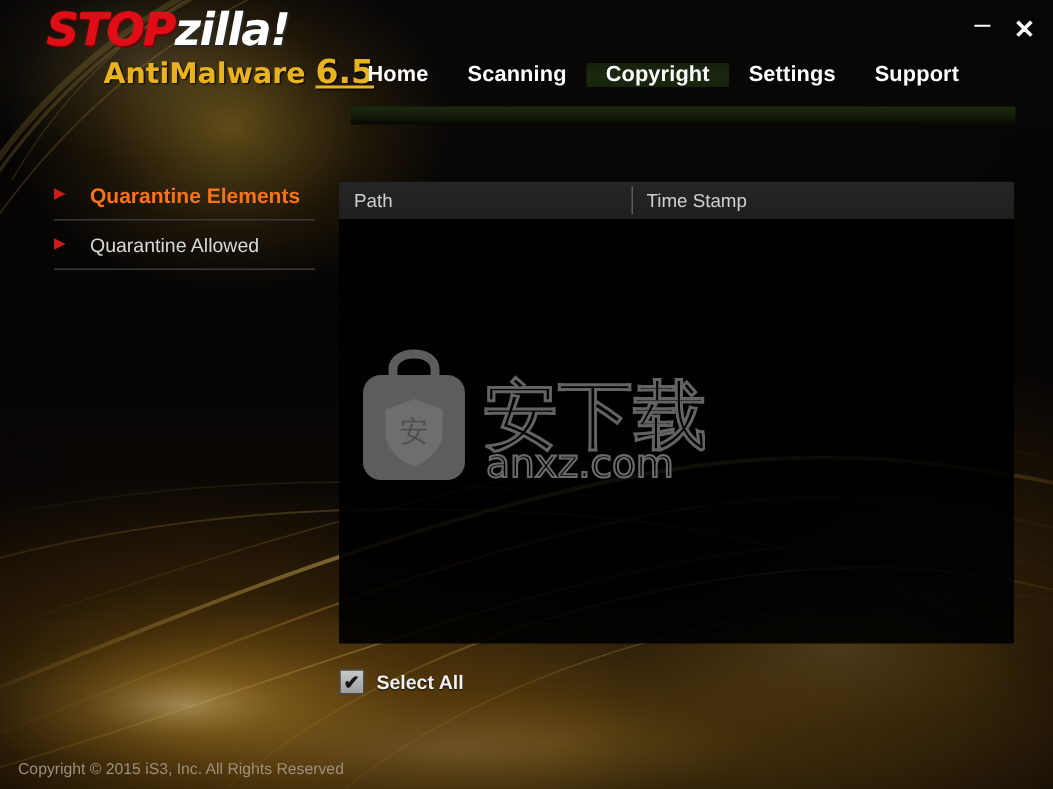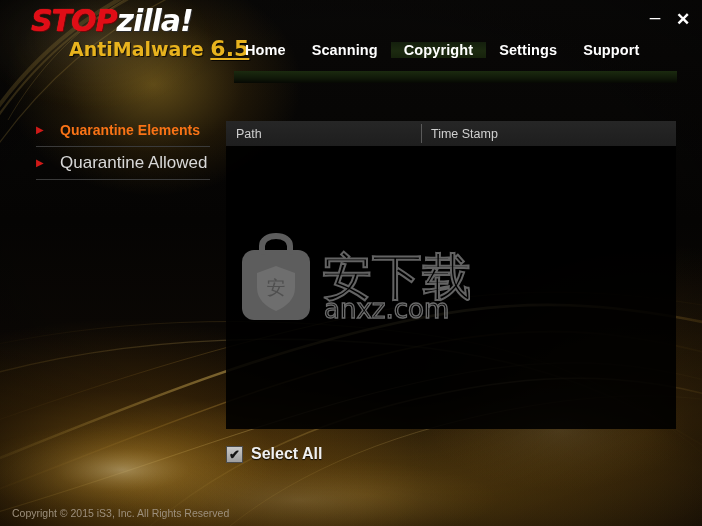--- a/index.html
+++ b/index.html
@@ -175,21 +175,21 @@
   .side-arrow {
     width: 14px;
     flex: 0 0 14px;
     color: #d01a18;
     font-size: 10px;
     line-height: 1;
   }
   .side-label {
     padding-left: 10px;
     color: #d8d8d8;
-    font-size: 17px;
+    font-size: 13px;
     white-space: nowrap;
   }
   .side-item.active .side-label {
     color: #f97316;
     font-weight: 700;
     font-size: 14px;
   }
 
   
   .panel {
@@ -263,21 +263,21 @@
     display: flex;
     align-items: center;
     justify-content: center;
     color: #151515;
     font-size: 13px;
     line-height: 1;
     font-weight: 700;
   }
   .selectall-label {
     color: #f0f0f0;
-    font-size: 16px;
+    font-size: 13px;
     font-weight: 700;
     text-shadow: 0 1px 1px rgba(0,0,0,0.9);
   }
   .actions {
     margin-left: auto;
     display: flex;
     align-items: center;
     gap: 48px;
   }
   .action-link {

